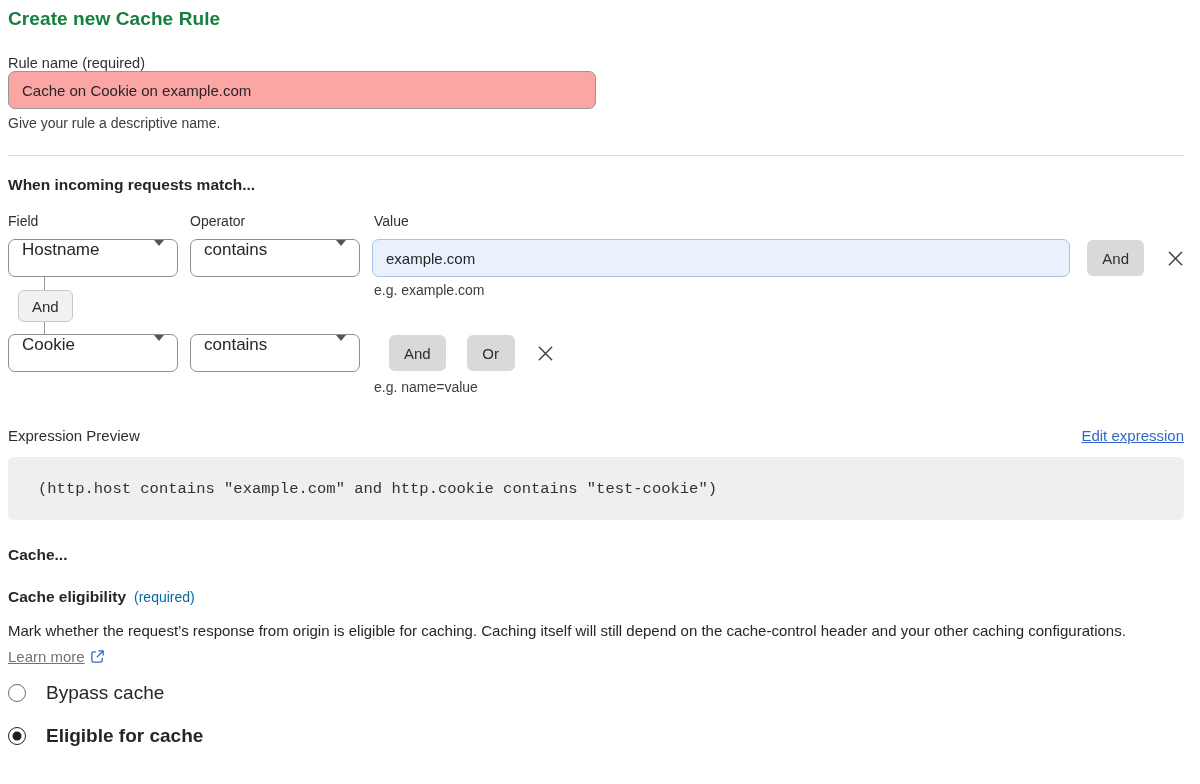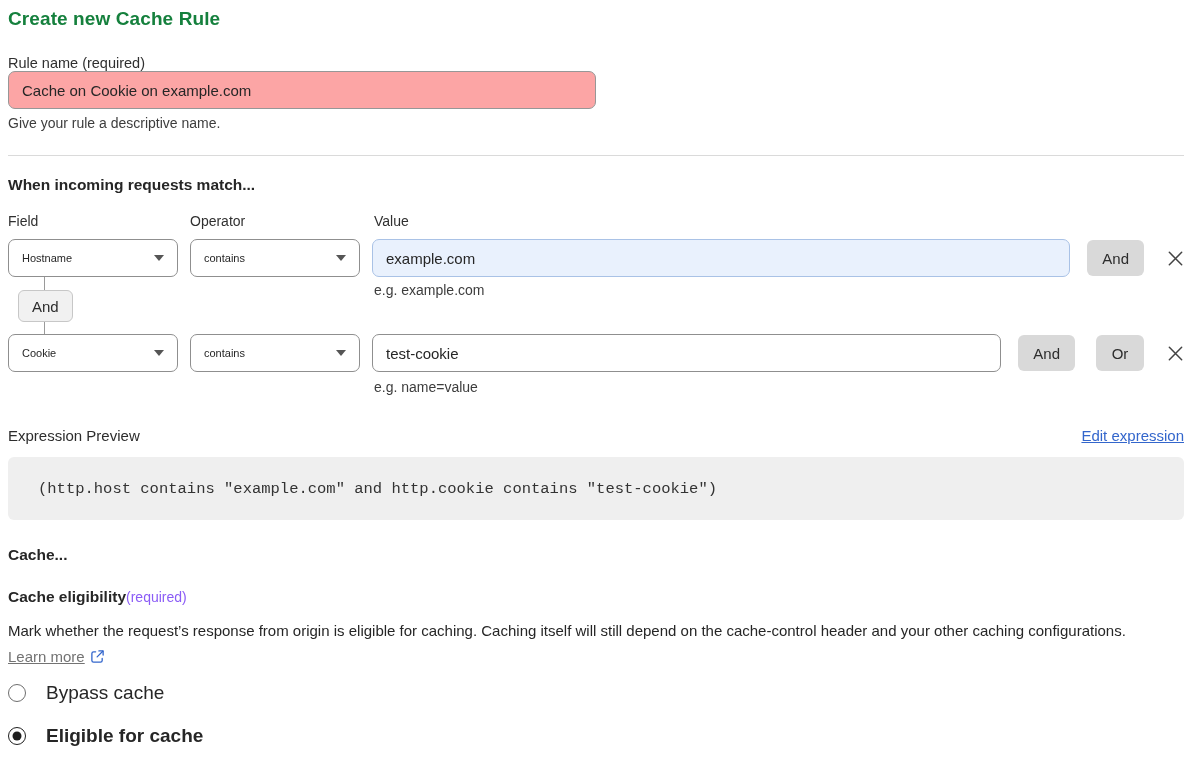--- a/index.html
+++ b/index.html
@@ -21,22 +21,22 @@
 
   .section-heading { margin-top: 20px; font-size: 15.5px; font-weight: 700; color: #262626; }
 
   .col-labels { margin-top: 19px; display: flex; font-size: 14px; color: #303030; }
   .col-field { width: 182px; }
   .col-operator { width: 184px; }
 
   .match-row { margin-top: 10px; display: flex; align-items: center; height: 38px; padding-right: 5px; }
   .select {
     width: 170px; height: 38px; border: 1px solid #8f8f8f; border-radius: 7px; background: #fff;
-    display: flex; align-items: center; justify-content: space-between; padding: 0 13px; margin-right: 12px;
-    font-size: 11px; color: #262626; cursor: pointer;
+    display: flex; justify-content: space-between; padding: 0 13px; margin-right: 12px;
+    font-size: 17px; color: #262626; cursor: pointer;
   }
   .value-input {
     flex: 1; height: 38px; border: 1px solid #8f8f8f; border-radius: 7px; padding: 0 13px;
     font-size: 15px; font-family: Liberation Sans, sans-serif; color: #262626; outline: none; background: #fff;
   }
   .value-input.highlighted { background: #e9f1fd; border-color: #a9c2e6; }
   .gray-btn {
     margin-left: 17px; height: 36px; min-width: 48px; padding: 0 15px; border: 0; border-radius: 6px;
     background: #d9d9d9; font-size: 15px; color: #2d2d2d; font-family: "Liberation Sans", sans-serif; cursor: pointer;
   }
@@ -59,21 +59,21 @@
   .code-block {
     margin-top: 13px; width: 1176px; height: 63px; background: #efefef; border-radius: 6px;
     display: flex; align-items: center; padding: 0 30px;
     font-family: "Liberation Mono", monospace; font-size: 15.5px; color: #333; white-space: pre;
   }
 
   .then-heading { margin-top: 26px; font-size: 15.5px; font-weight: 700; color: #262626; }
 
   .cache-heading-row { margin-top: 24px; display: flex; align-items: baseline; }
   .cache-heading { font-size: 15.5px; font-weight: 700; color: #262626; }
-  .required-note { margin-left: 0; font-size: 14px; color: #8b5cf6; }
+  .required-note { margin-left: 8px; font-size: 14px; color: #0369a1; }
 
   .description { margin-top: 12px; max-width: 1160px; font-size: 15px; line-height: 25.5px; color: #262626; }
   .learn-link { color: #737373; text-decoration: underline; cursor: pointer; margin-top: 24px; }
   .ext-icon { margin-left: 5px; vertical-align: -2px; }
 
   .radio-group { margin-top: 14px; }
   .radio-option { display: flex; align-items: center; height: 20px; cursor: pointer; }
   .radio-option + .radio-option { margin-top: 23px; }
   .radio {
     width: 18px; height: 18px; border-radius: 50%; border: 1.5px solid #6e6e6e; background: #fff;
@@ -144,21 +144,20 @@
       <svg class="caret" width="10" height="6" viewBox="0 0 10 6">
           <path d="M0 0h10L5 6z" fill="#555"></path>
         </svg>
     </div>
     <div class="select">
       <span>contains</span>
       <svg class="caret" width="10" height="6" viewBox="0 0 10 6">
           <path d="M0 0h10L5 6z" fill="#555"></path>
         </svg>
     </div>
-    <input class="value-input" type="text" value="test-cookie" style="">
     <button class="gray-btn">And</button>
     <button class="gray-btn">Or</button>
     <button class="close-btn">
       <svg width="17" height="17" viewBox="0 0 16 16">
           <path d="M2.2 2.2l11.6 11.6M13.8 2.2L2.2 13.8" stroke="#434343" stroke-width="1.4" stroke-linecap="round"></path>
         </svg>
     </button>
   </div>
   <div class="helper-indent">e.g. name=value</div>
 

